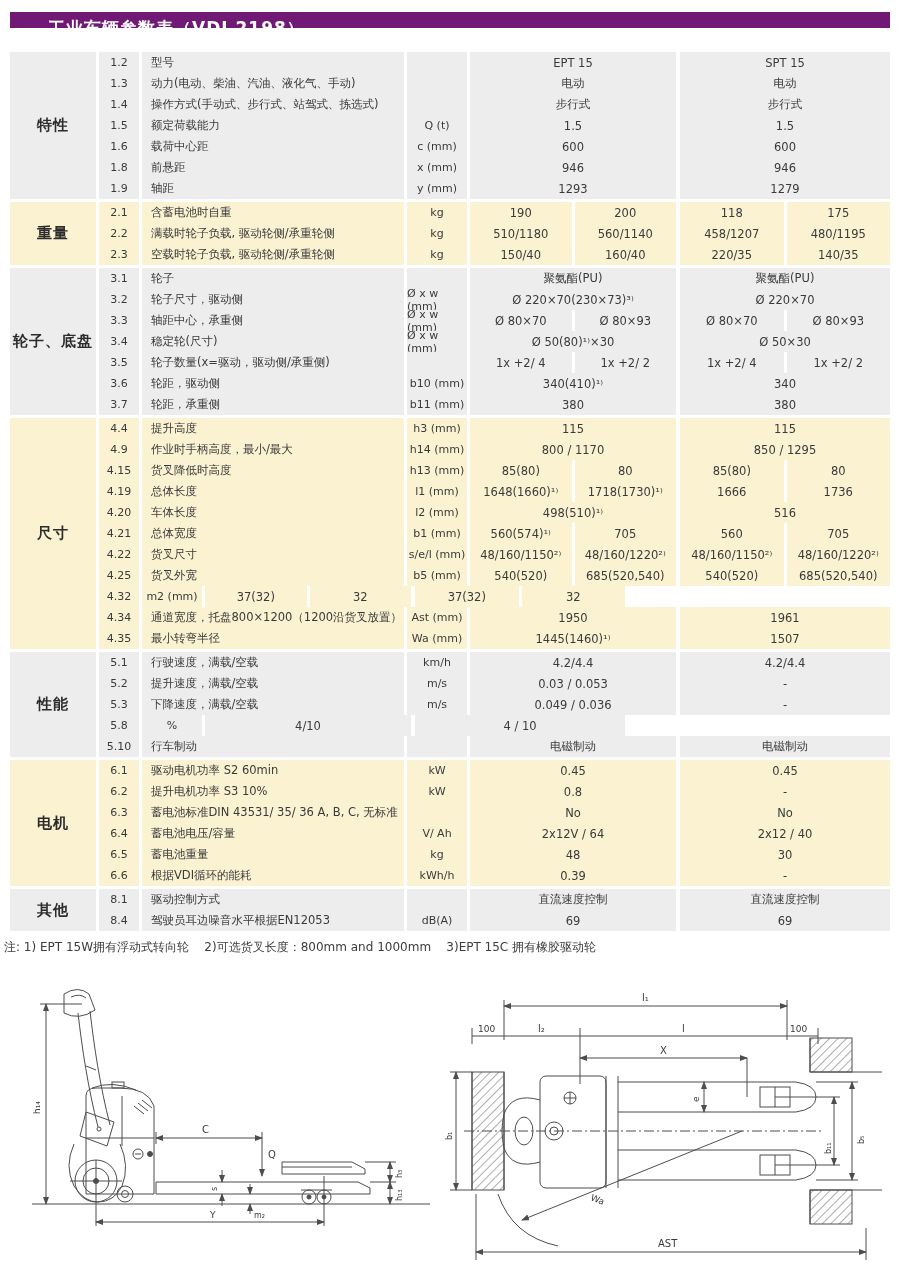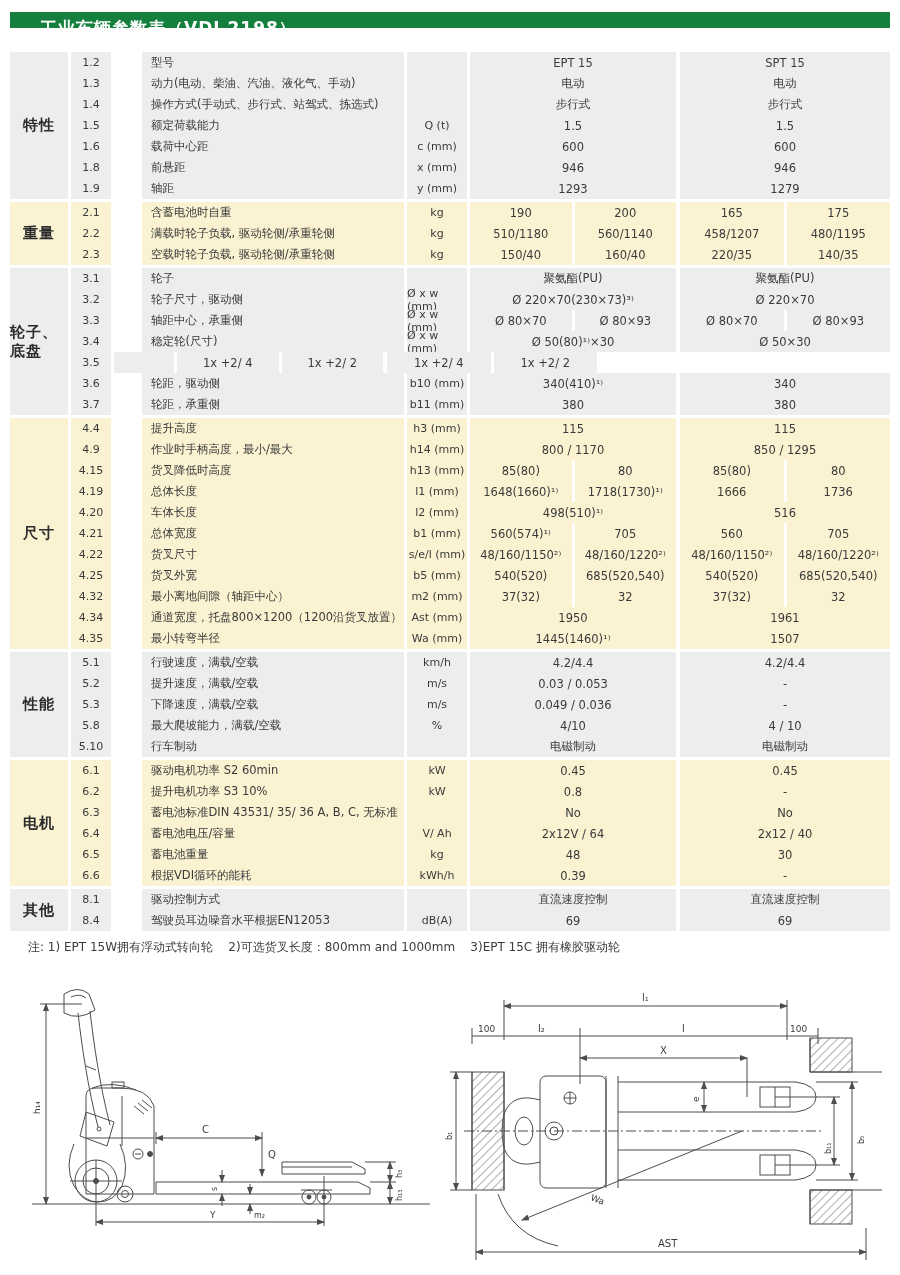--- a/index.html
+++ b/index.html
@@ -1,41 +1,41 @@
 <!DOCTYPE html>
 <html><head>
 <meta charset="utf-8">
 <style>
   html,body{margin:0;padding:0;background:#fff;}
   body{font-family:"DejaVu Sans",sans-serif;color:#3a3a3a;}
   .page{position:relative;width:900px;height:1275px;background:#fff;overflow:hidden;}
 
   .header-bar{position:absolute;left:10px;top:12px;width:880px;height:16px;
-    background:#15803d;color:#ffffff;font-weight:bold;font-size:17px;line-height:33px;
-    padding-left:30px;box-sizing:border-box;letter-spacing:1px;}
+    background:#701a75;color:#ffffff;font-weight:bold;font-size:17px;line-height:33px;
+    padding-left:38px;box-sizing:border-box;letter-spacing:1px;}
 
   .spec-table{position:absolute;left:10px;top:52px;width:880px;}
   .section{display:flex;margin-bottom:3px;}
   .cat{width:86px;margin-right:3px;display:flex;align-items:center;justify-content:center;
     font-weight:bold;font-size:15px;color:#2c2c2c;letter-spacing:1px;box-sizing:border-box;font-family:Liberation Mono, monospace;}
   .rows{display:flex;flex-direction:column;}
   .row{display:flex;height:21px;}
   .cell{display:flex;align-items:center;box-sizing:border-box;font-size:11.5px;}
   .gray .cell,.gray .cat{background:#EDEDED;}
   .cream .cell,.cream .cat{background:#FBF2D2;}
   .c-code{width:40px;margin-right:3px;justify-content:center;font-size:11px;}
-  .c-label{width:262px;margin-right:3px;padding-left:9px;white-space:nowrap;overflow:hidden;margin-left:28px;}
+  .c-label{width:262px;margin-right:3px;padding-left:9px;white-space:nowrap;overflow:hidden;}
   .c-unit{width:60px;margin-right:3px;justify-content:center;font-size:11px;}
   .c-m1{width:206px;margin-right:4px;}
   .c-m2{width:210px;}
   .val{justify-content:center;text-align:center;}
   .val .half{flex:1;display:flex;align-items:center;justify-content:center;height:100%;}
   .val .vdiv{width:3px;height:100%;background:#ffffff;}
 
-  .footnote{position:absolute;left:28px;top:939px;font-size:12px;color:#3c3c3c;white-space:pre;}
+  .footnote{position:absolute;left:4px;top:939px;font-size:12px;color:#3c3c3c;white-space:pre;}
 
   .drawing{position:absolute;}
   .drawing svg{display:block;}
   .d-left{left:26px;top:986px;}
   .d-right{left:442px;top:984px;}
   text{font-family:"DejaVu Sans",sans-serif;}
 </style>
 </head>
 <body>
 
@@ -106,21 +106,21 @@
           <div class="row">
             <div class="cell c-code">2.1</div>
             <div class="cell c-label">含蓄电池时自重</div>
             <div class="cell c-unit">kg</div>
             <div class="cell val c-m1">
               <div class="half">190</div>
               <div class="vdiv"></div>
               <div class="half">200</div>
             </div>
             <div class="cell val c-m2">
-              <div class="half">165</div>
+              <div class="half">118</div>
               <div class="vdiv"></div>
               <div class="half">175</div>
             </div>
           </div>
           <div class="row">
             <div class="cell c-code">2.2</div>
             <div class="cell c-label">满载时轮子负载, 驱动轮侧/承重轮侧</div>
             <div class="cell c-unit">kg</div>
             <div class="cell val c-m1">
               <div class="half">510/1180</div>
@@ -184,20 +184,21 @@
           </div>
           <div class="row">
             <div class="cell c-code">3.4</div>
             <div class="cell c-label">稳定轮(尺寸)</div>
             <div class="cell c-unit">Ø x w (mm)</div>
             <div class="cell val c-m1">Ø 50(80)¹⁾×30</div>
             <div class="cell val c-m2">Ø 50×30</div>
           </div>
           <div class="row">
             <div class="cell c-code">3.5</div>
+            <div class="cell c-label">轮子数量(x=驱动，驱动侧/承重侧)</div>
             <div class="cell c-unit"></div>
             <div class="cell val c-m1">
               <div class="half">1x +2/ 4</div>
               <div class="vdiv"></div>
               <div class="half">1x +2/ 2</div>
             </div>
             <div class="cell val c-m2">
               <div class="half">1x +2/ 4</div>
               <div class="vdiv"></div>
               <div class="half">1x +2/ 2</div>
@@ -313,21 +314,20 @@
               <div class="half">685(520,540)</div>
             </div>
             <div class="cell val c-m2">
               <div class="half">540(520)</div>
               <div class="vdiv"></div>
               <div class="half">685(520,540)</div>
             </div>
           </div>
           <div class="row">
             <div class="cell c-code">4.32</div>
-            <div class="cell c-label">最小离地间隙（轴距中心）</div>
             <div class="cell c-unit">m2 (mm)</div>
             <div class="cell val c-m1">
               <div class="half">37(32)</div>
               <div class="vdiv"></div>
               <div class="half">32</div>
             </div>
             <div class="cell val c-m2">
               <div class="half">37(32)</div>
               <div class="vdiv"></div>
               <div class="half">32</div>
@@ -368,21 +368,20 @@
           </div>
           <div class="row">
             <div class="cell c-code">5.3</div>
             <div class="cell c-label">下降速度，满载/空载</div>
             <div class="cell c-unit">m/s</div>
             <div class="cell val c-m1">0.049 / 0.036</div>
             <div class="cell val c-m2">-</div>
           </div>
           <div class="row">
             <div class="cell c-code">5.8</div>
-            <div class="cell c-label">最大爬坡能力，满载/空载</div>
             <div class="cell c-unit">%</div>
             <div class="cell val c-m1">4/10</div>
             <div class="cell val c-m2">4 / 10</div>
           </div>
           <div class="row">
             <div class="cell c-code">5.10</div>
             <div class="cell c-label">行车制动</div>
             <div class="cell c-unit"></div>
             <div class="cell val c-m1">电磁制动</div>
             <div class="cell val c-m2">电磁制动</div>

